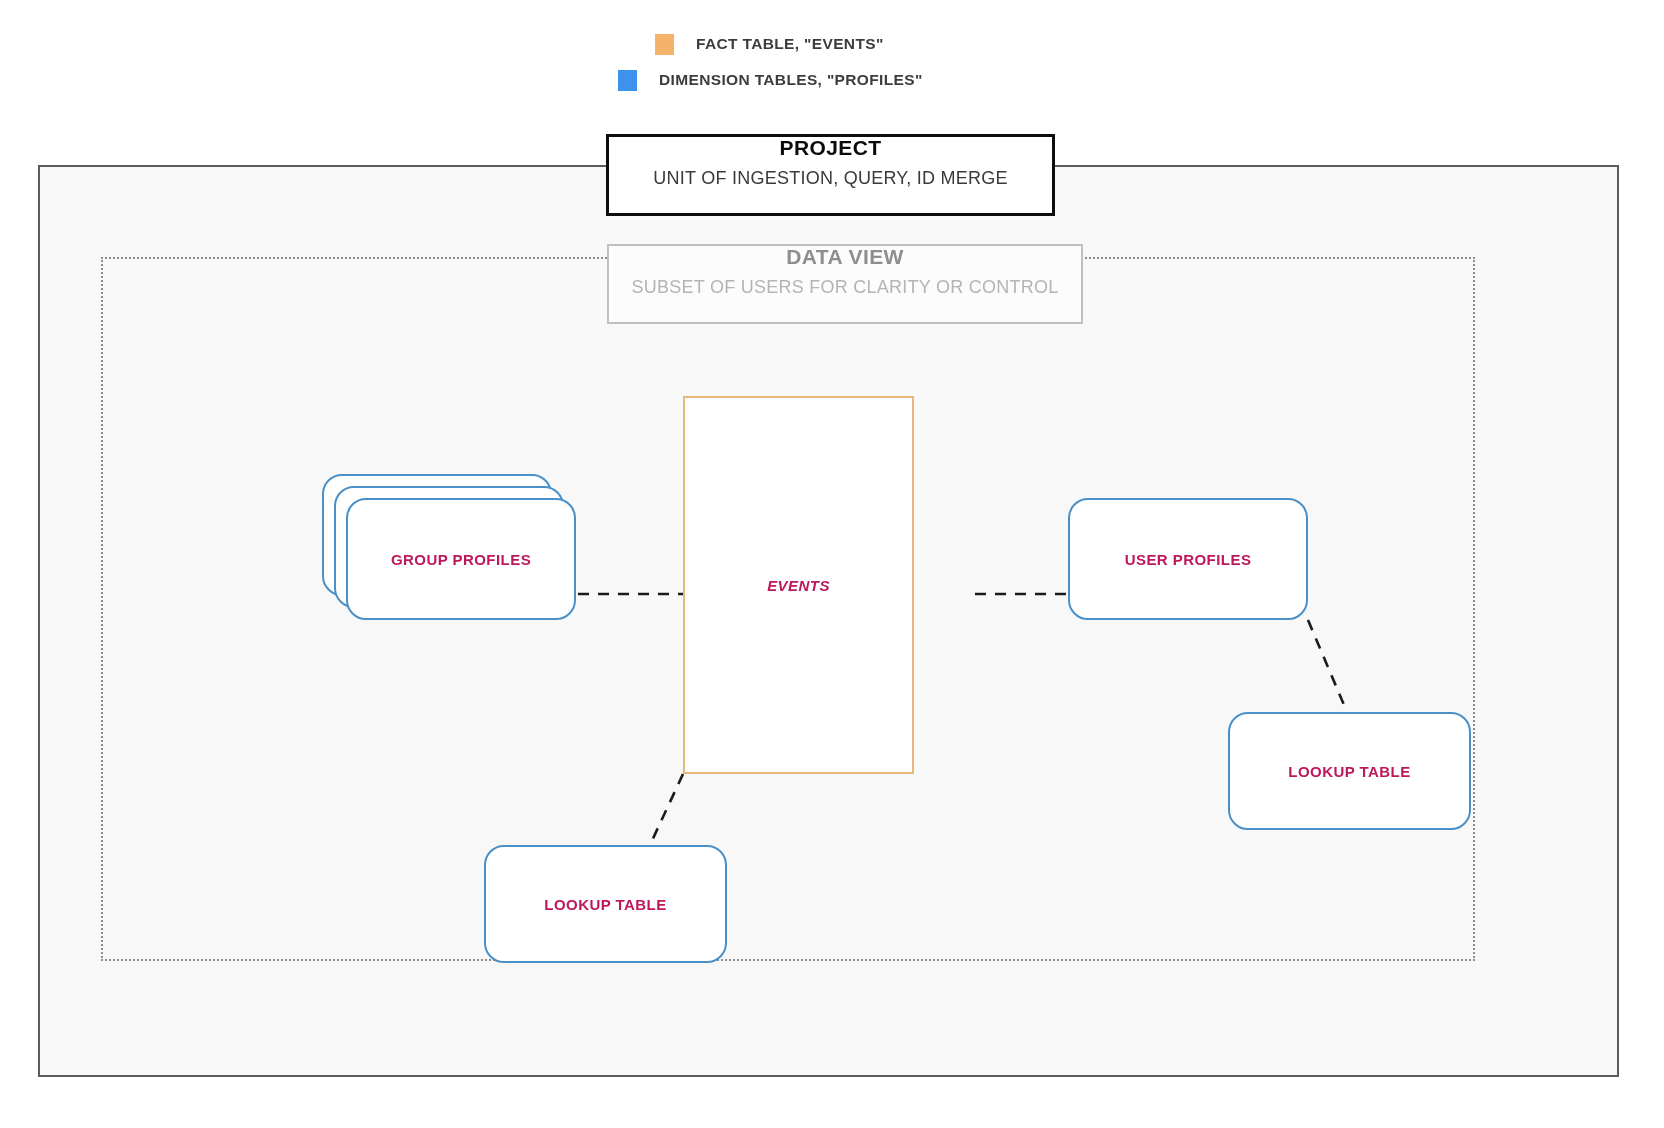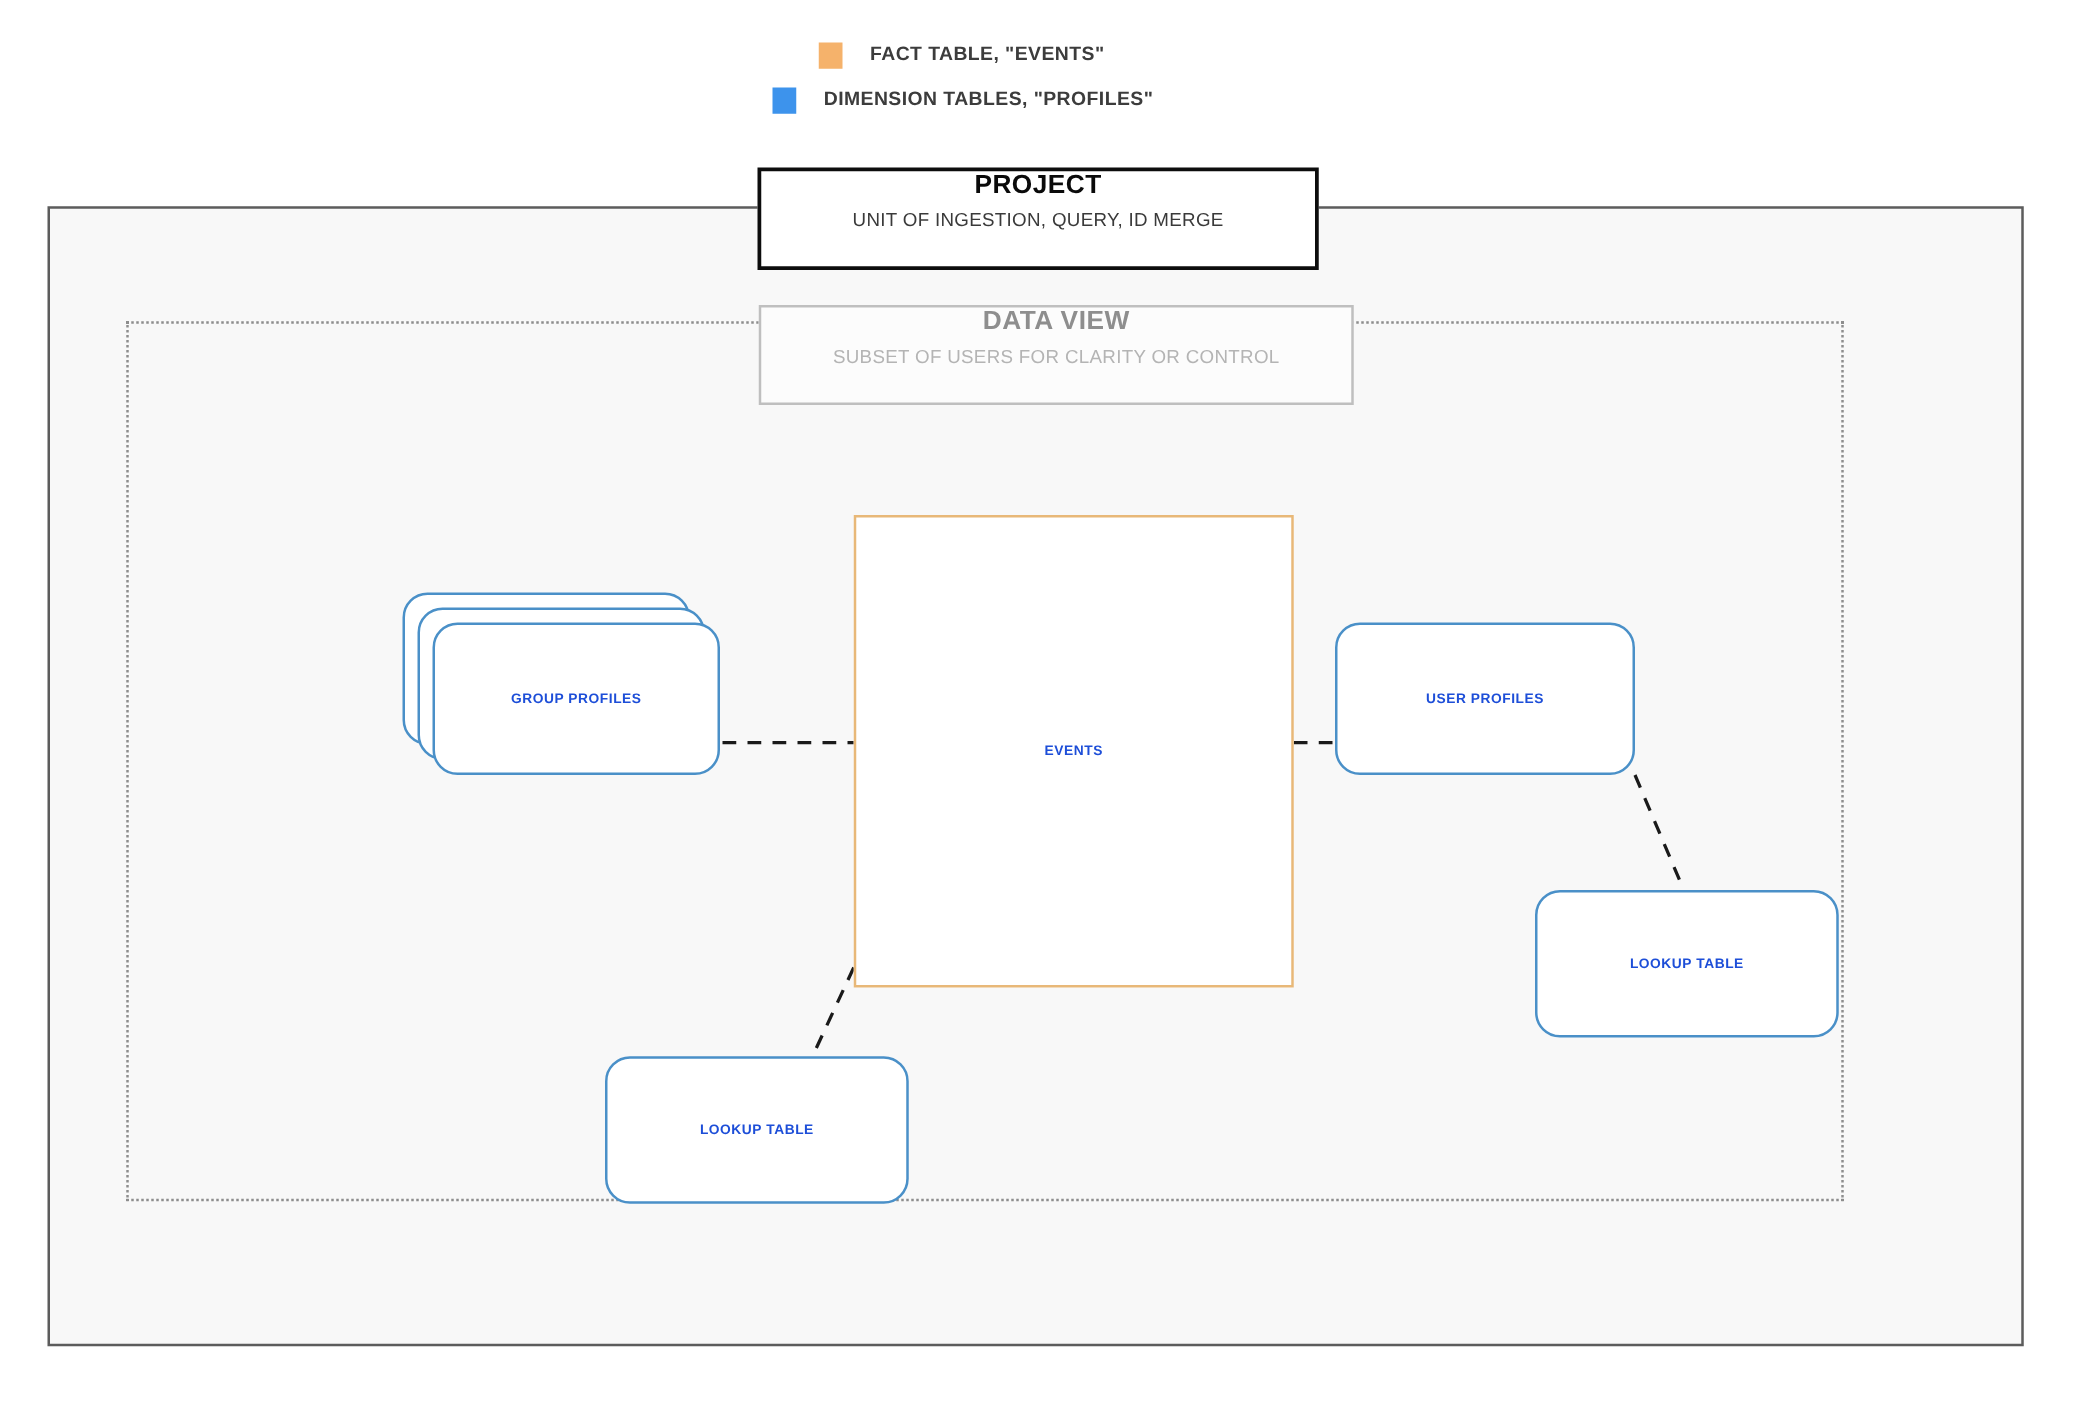--- a/index.html
+++ b/index.html
@@ -99,63 +99,63 @@
     background: #fcfcfc;
   }
   .card-title {
     font-size: 21px;
     font-weight: bold;
     letter-spacing: 0.4px;
     line-height: 1;
     margin-bottom: 11px;
   }
   .card-sub {
-    font-size: 15px;
+    font-size: 18px;
     font-weight: normal;
     letter-spacing: 0.25px;
     line-height: 1;
   }
   .card-project .card-title { color: #0a0a0a; }
   .card-project .card-sub  { color: #3a3a3a; }
   .card-dataview .card-title { color: #8e8e8e; }
   .card-dataview .card-sub   { color: #b4b4b4; }
 
   
   .node {
     position: absolute;
     box-sizing: border-box;
     background: #ffffff;
     display: flex;
     align-items: center;
     justify-content: center;
-    font-size: 11px;
+    font-size: 15px;
     font-weight: bold;
     letter-spacing: 0.45px;
-    color: #1d4ed8;
+    color: #be185d;
     white-space: nowrap;
   }
   .node-profile {
     border: 2.5px solid #4a90c8;
     border-radius: 20px;
   }
   .node-fact {
     border: 2px solid #e8b878;
     border-radius: 0;
   }
 
   .stack-shadow {
     position: absolute;
     box-sizing: border-box;
     background: #ffffff;
     border: 2.5px solid #4a90c8;
     border-radius: 20px;
   }
 
   
-  .n-events       { left: 683px; top: 412px; width: 352px; height: 378px; }
+  .n-events       { left: 683px; top: 396px; width: 231px; height: 378px; font-style: italic; }
   .n-groupstack-2 { left: 322px; top: 474px; width: 230px; height: 122px; }
   .n-groupstack-1 { left: 334px; top: 486px; width: 230px; height: 122px; }
   .n-group        { left: 346px; top: 498px; width: 230px; height: 122px; }
   .n-user         { left: 1068px; top: 498px; width: 240px; height: 122px; }
   .n-lookup-right { left: 1228px; top: 712px; width: 243px; height: 118px; }
   .n-lookup-left  { left: 484px; top: 845px; width: 243px; height: 118px; }
 
   
   .connectors {
     position: absolute;

